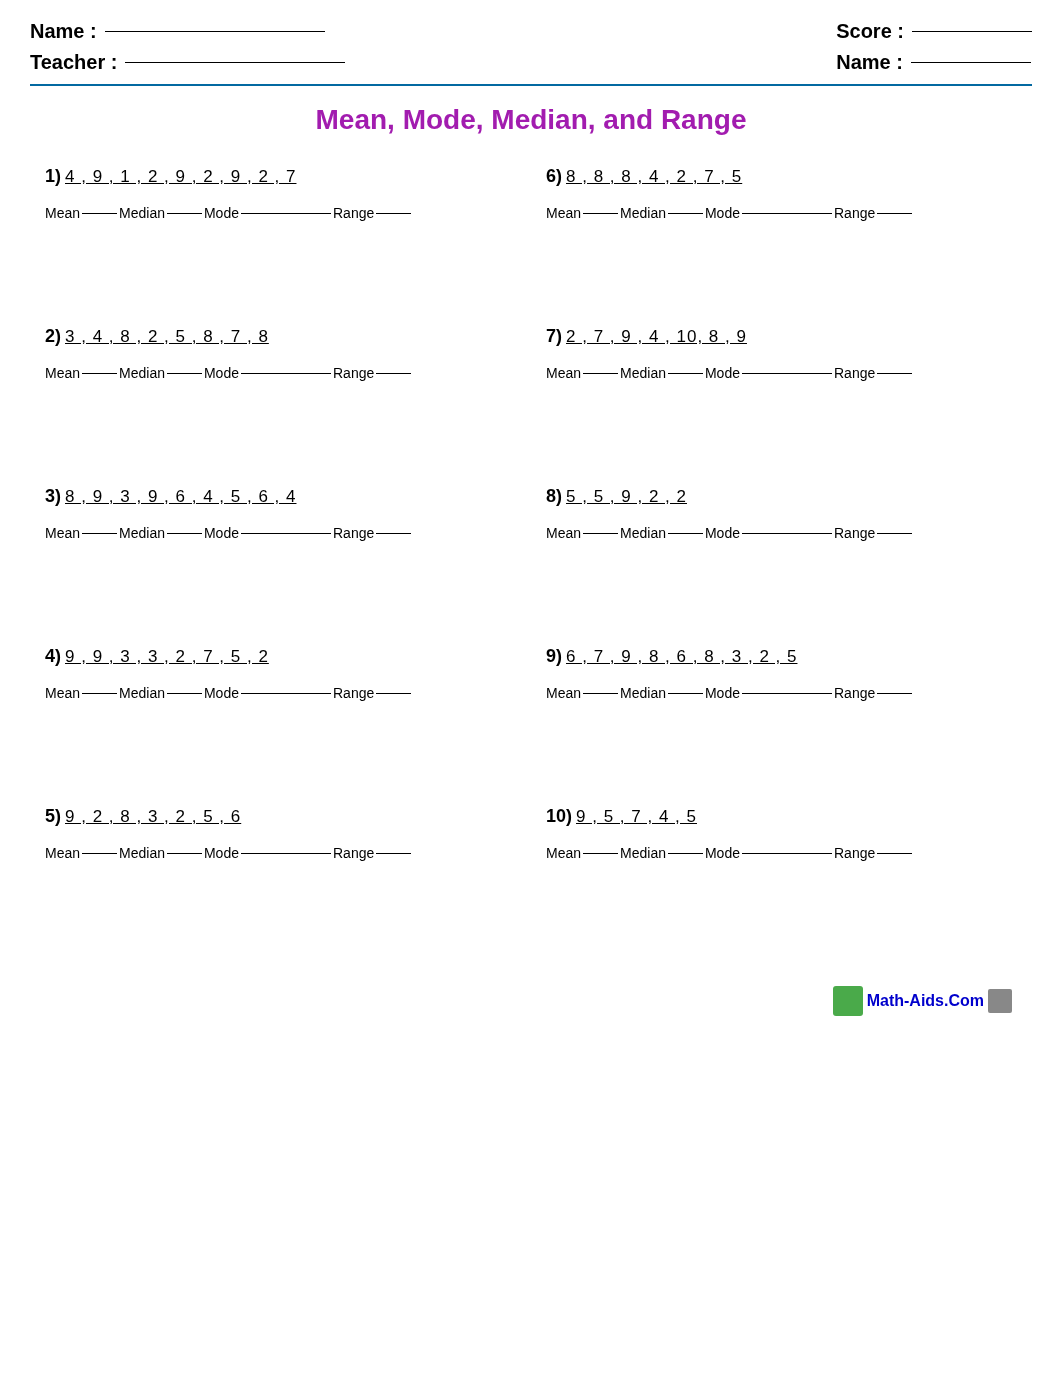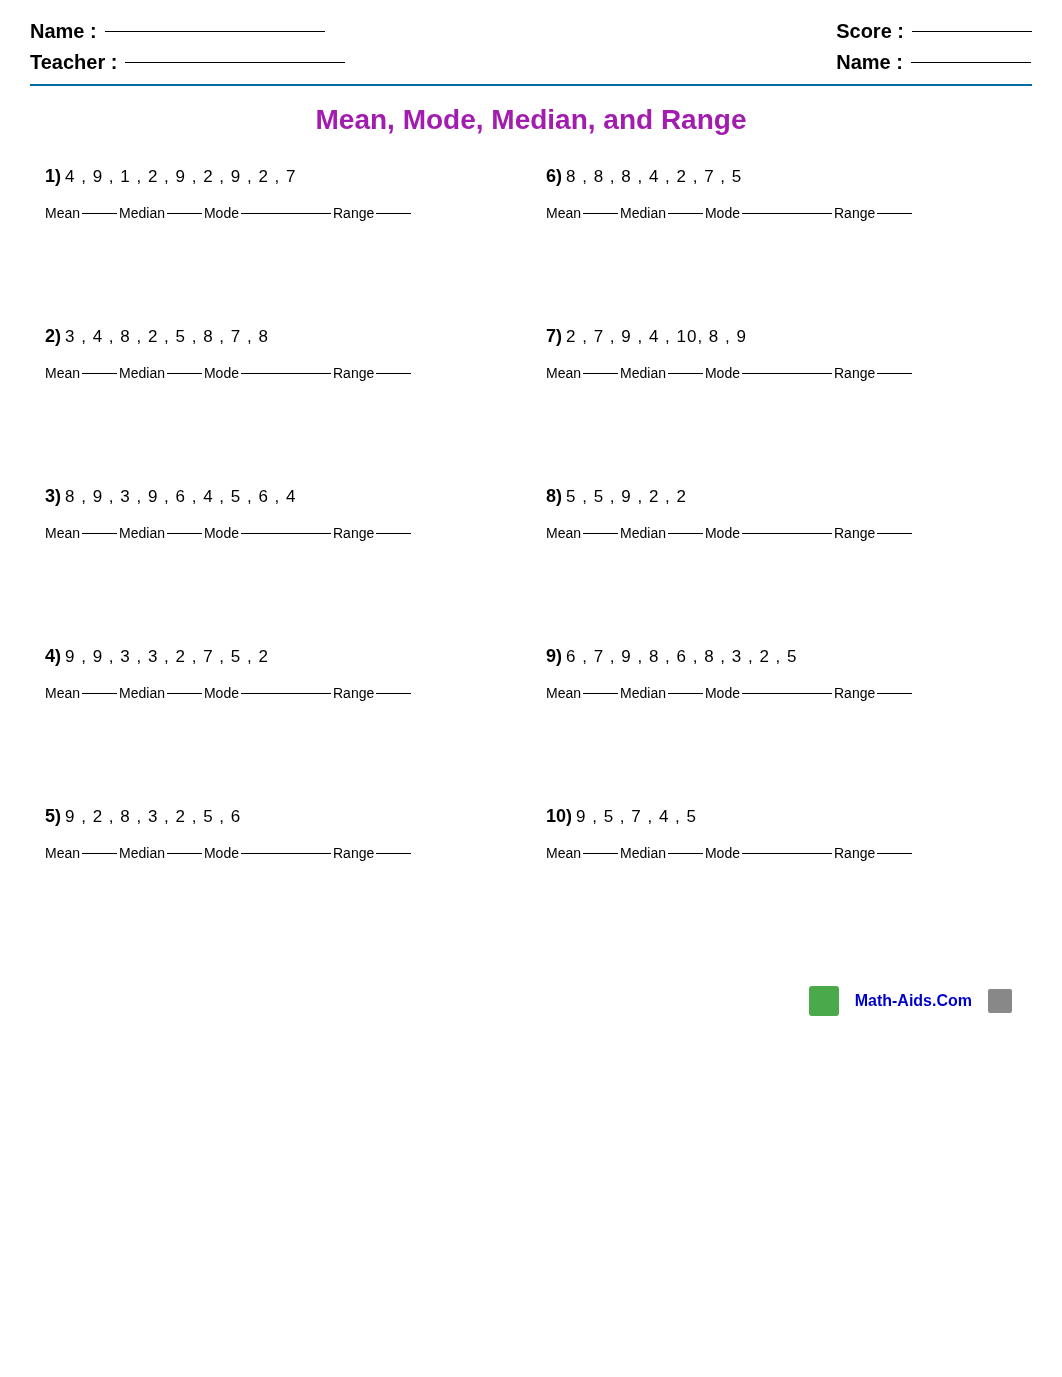--- a/index.html
+++ b/index.html
@@ -66,20 +66,21 @@
       gap: 4px;
       margin-bottom: 18px;
     }
     .problem-num {
       font-size: 18px;
       font-weight: bold;
     }
     .problem-data {
       font-size: 17px;
       letter-spacing: 1px;
+      text-decoration: underline;
     }
 
     .answer-line {
       display: flex;
       align-items: center;
       gap: 2px;
       font-size: 14px;
       flex-wrap: nowrap;
     }
     .answer-line span.label {
@@ -97,21 +98,21 @@
     .footer {
       display: flex;
       justify-content: flex-end;
       align-items: center;
       margin-top: 30px;
       padding-right: 20px;
     }
     .footer-logo {
       display: flex;
       align-items: center;
-      gap: 16px;
+      gap: 4px;
     }
     .logo-green-box {
       width: 30px;
       height: 30px;
       background: #4aaa4a;
       border-radius: 3px;
     }
     .logo-text {
       font-size: 16px;
       color: #0000cc;

